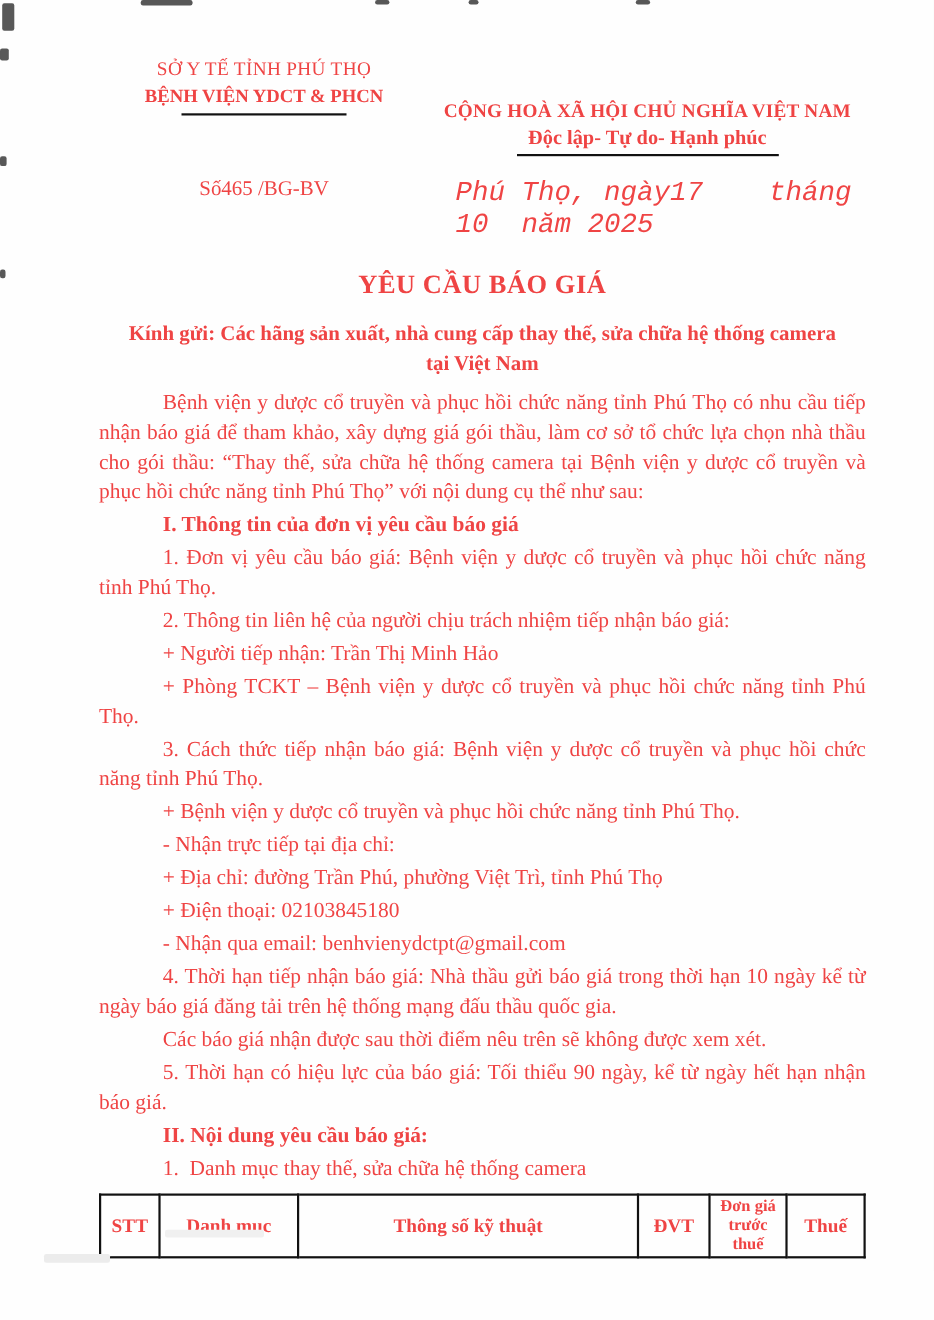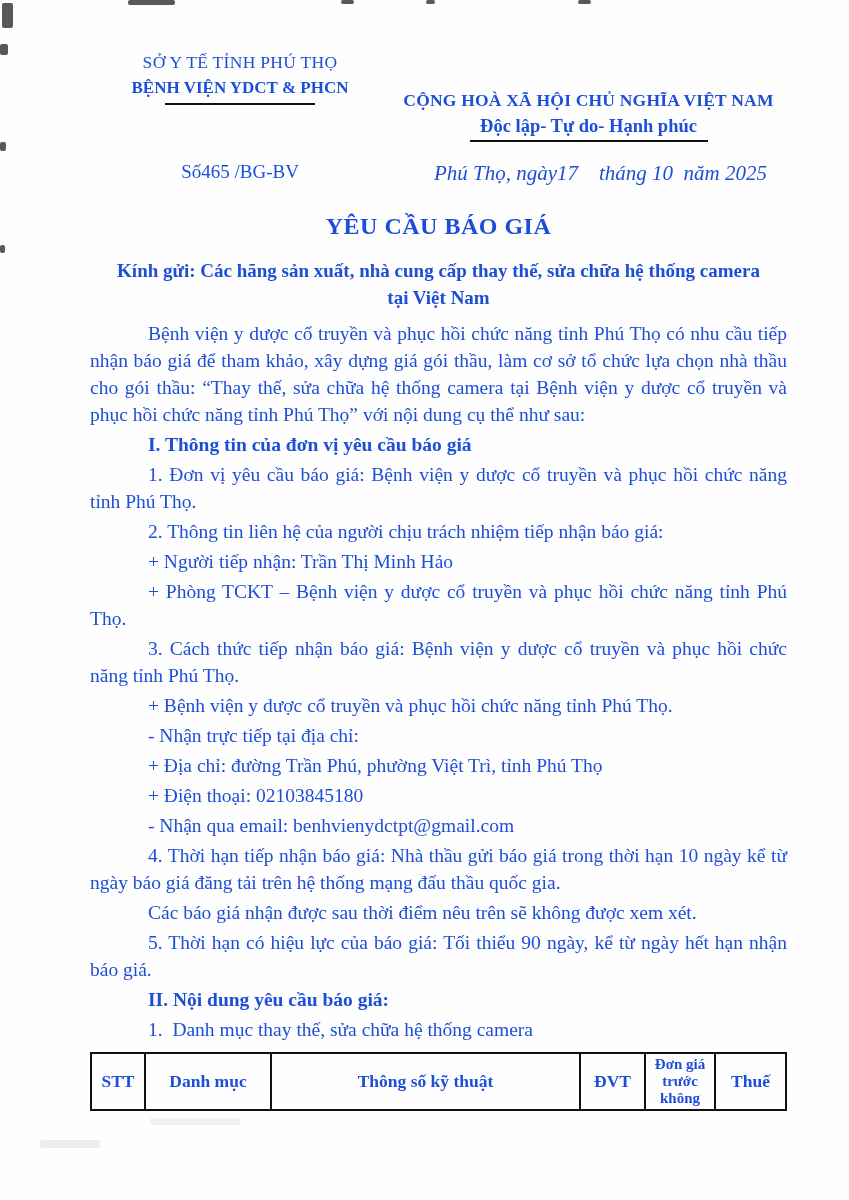--- a/index.html
+++ b/index.html
@@ -2,21 +2,21 @@
 <html><head>
 <meta charset="utf-8">
 <style>
   html, body { margin: 0; padding: 0; background: #e9e9e9; }
   .page {
     position: relative;
     width: 849px;
     height: 1200px;
     margin: 0 auto;
     background: #fefefe;
-    color: #1d4ed8;
+    color: #ef4444;
     font-family: "Liberation Serif", "DejaVu Serif", serif;
     overflow: hidden;
     box-sizing: border-box;
     padding: 50px 62px 0 90px;
   }
   
   .artifact { position: absolute; background: #2e2e2e; opacity: .8; border-radius: 2px; }
   .a-corner { left: 2px;  top: 3px;   width: 11px; height: 25px; }
   .a-top1   { left: 128px; top: 0;    width: 47px; height: 5px; }
   .a-top2   { left: 341px; top: 0;    width: 13px; height: 4px; }
@@ -33,21 +33,21 @@
   .header-right { flex: 1; text-align: center; margin-top: 38px; }
   .hl-org   { font-size: 17.5px; line-height: 25px; letter-spacing: .3px; }
   .hl-unit  { font-size: 17px; line-height: 26px; font-weight: bold; }
   .rule-left  { width: 150px; height: 2px; background: #111; margin: 2px auto 0; }
   .hr-nation { font-size: 17.5px; line-height: 25px; font-weight: bold; letter-spacing: .2px; }
   .hr-motto  { font-size: 18.5px; line-height: 26px; font-weight: bold; }
   .rule-right { width: 238px; height: 2px; background: #111; margin: 1px auto 0; }
 
   .ref-row { display: flex; margin-top: 19px; gap: 24px; }
   .ref-number { flex: 0 0 300px; text-align: center; font-size: 19px; white-space: pre-wrap; }
-  .issue-date { flex: 1; text-align: center; font-style: italic; font-size: 21px; white-space: pre-wrap; }
+  .issue-date { flex: 1; font-style: italic; font-size: 25px; white-space: pre-wrap; font-family: Liberation Mono, monospace; }
 
   .doc-title {
     margin: 27px 0 0;
     text-align: center;
     font-size: 24px;
     font-weight: bold;
     letter-spacing: .5px;
   }
   .salutation {
     margin: 17px auto 0;
@@ -154,19 +154,19 @@
       <col style="width:65px">
       <col style="width:70px">
       <col style="width:71px">
     </colgroup>
     <thead>
       <tr>
         <th>STT</th>
         <th>Danh mục</th>
         <th>Thông số kỹ thuật</th>
         <th>ĐVT</th>
-        <th class="small-head">Đơn giá trước không</th>
+        <th class="small-head">Đơn giá trước thuế</th>
         <th>Thuế</th>
       </tr>
     </thead>
   </table>
 
 </div>
 
 </body></html>

